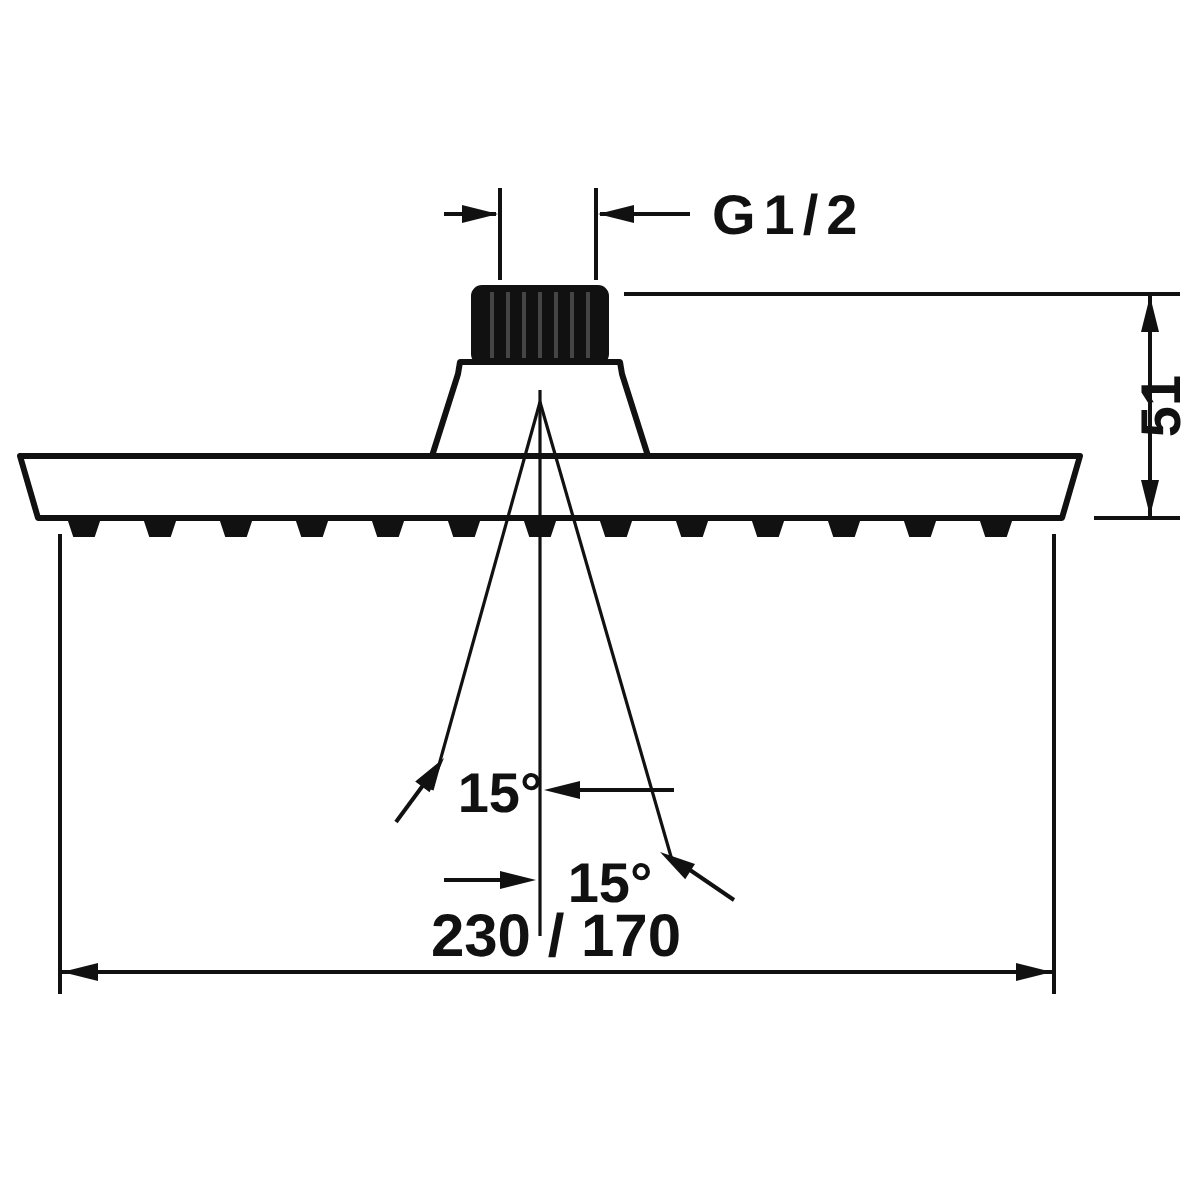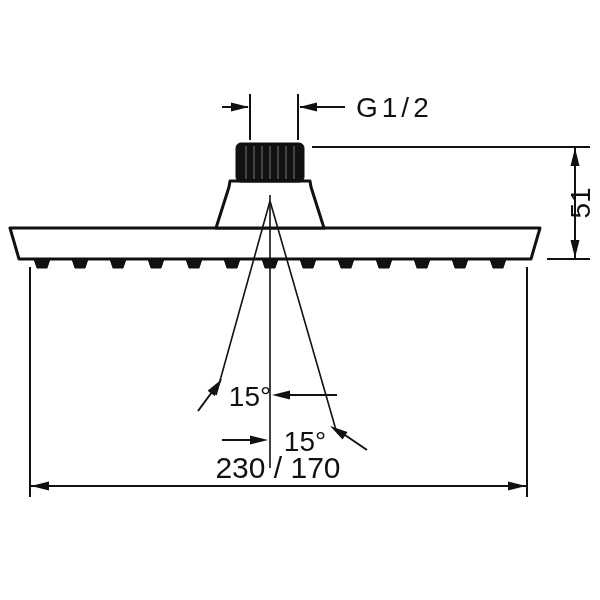--- a/index.html
+++ b/index.html
@@ -8,20 +8,21 @@
     background: #ffffff;
     width: 600px;
     height: 600px;
     font-family: "Liberation Sans", sans-serif;
   }
   .drawing-wrap {
     width: 600px;
     height: 600px;
     position: relative;
     background: #ffffff;
+    font-weight: bold;
   }
   svg { display: block; }
   .outline { fill: #ffffff; stroke: #111111; stroke-width: 3; stroke-linejoin: round; }
   .dimline { stroke: #111111; stroke-width: 2; fill: none; }
   .thinline { stroke: #111111; stroke-width: 1.6; fill: none; }
   .arrow { fill: #111111; stroke: none; }
   .dark { fill: #111111; stroke: #111111; stroke-width: 1; }
   .dimtext {
     font-family: "Liberation Sans", sans-serif;
     font-size: 28px;

